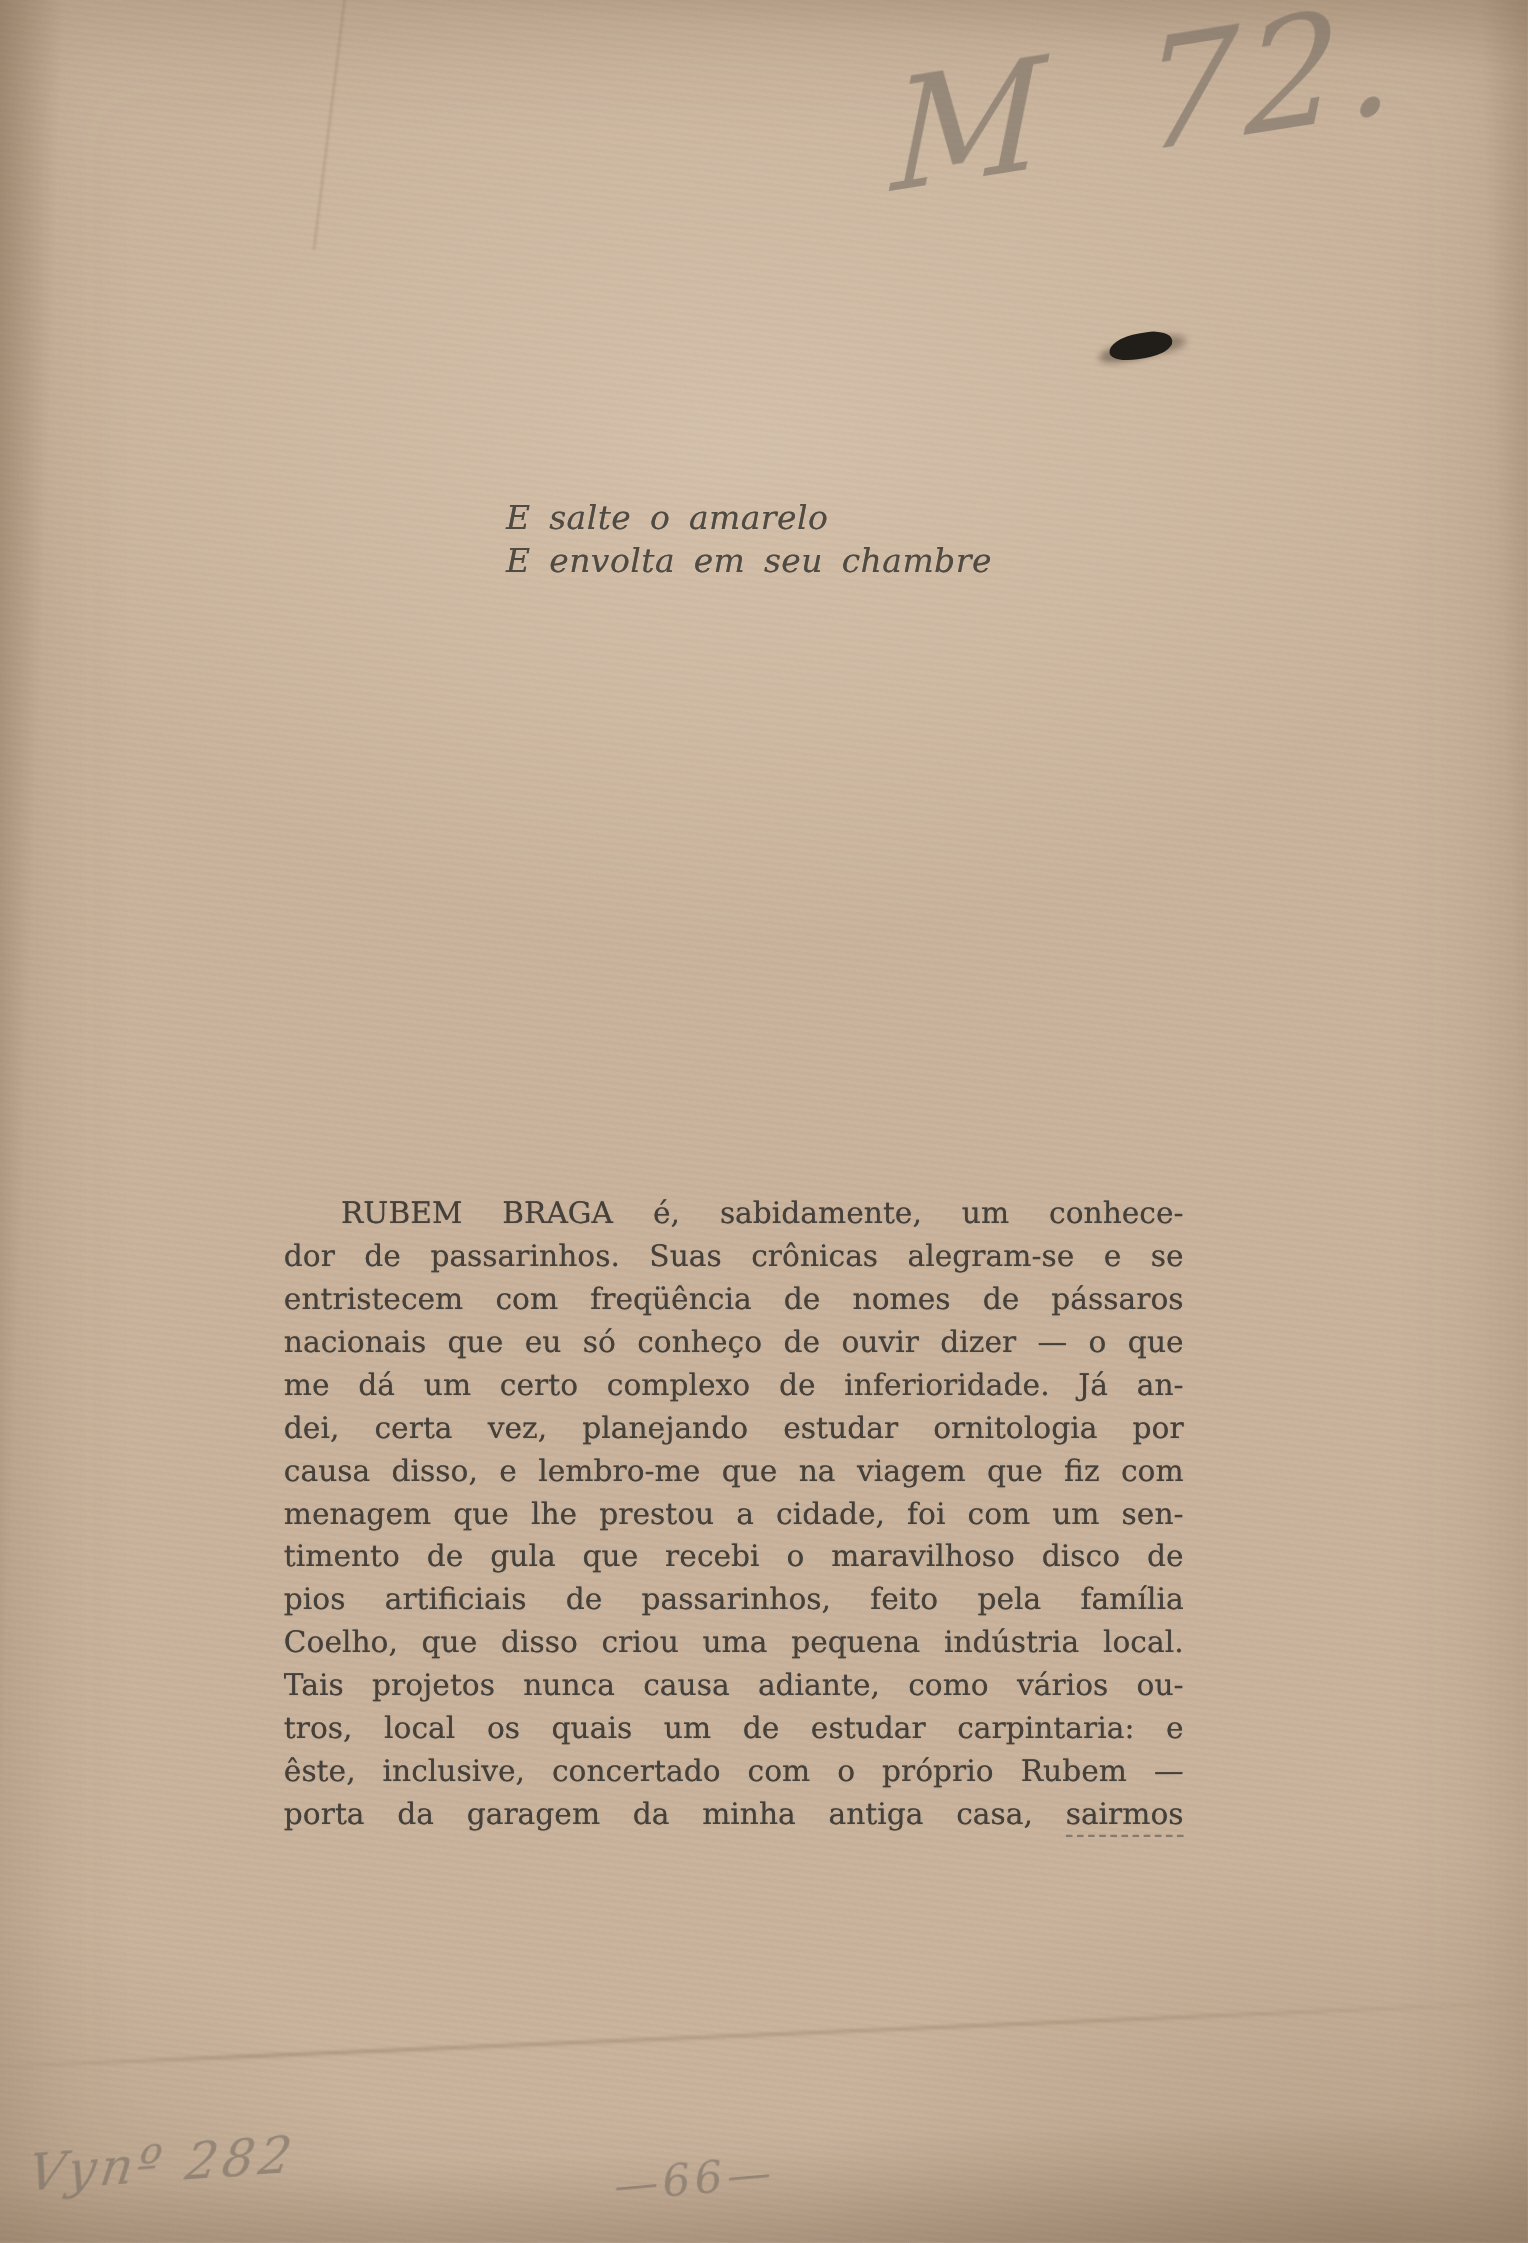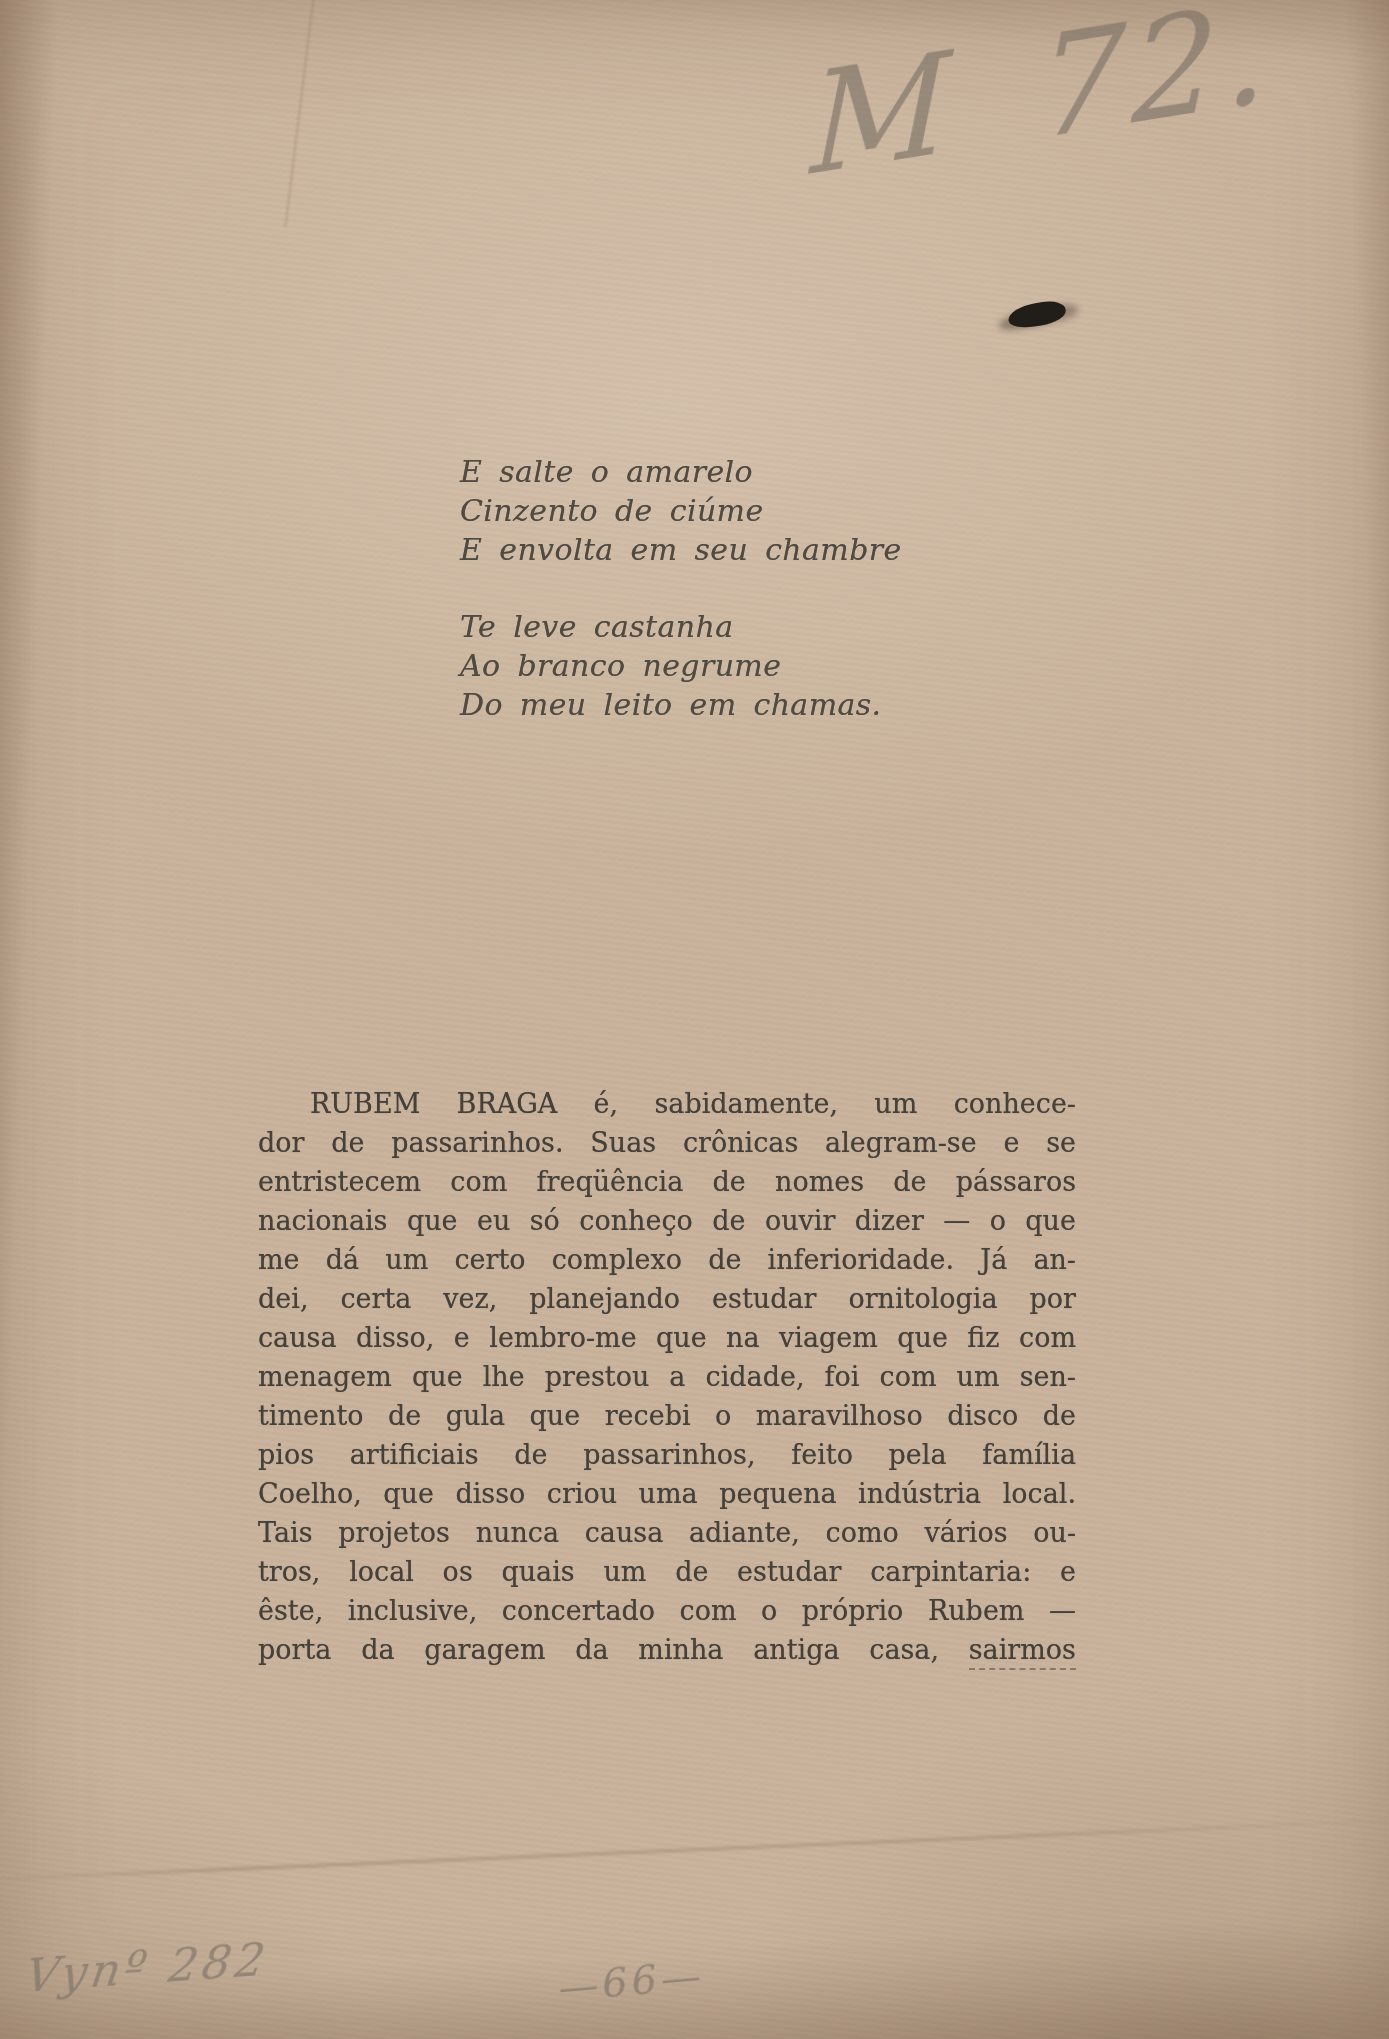--- a/index.html
+++ b/index.html
@@ -89,29 +89,23 @@
 <div class="page">
 
   <div class="crease-top"></div>
 
   <div class="pencil pencil-top">M 72.</div>
 
   <div class="ink-blot"></div>
 
   <div class="poem poem-s1">
     <div class="poem-line">E salte o amarelo</div>
-    <div class="poem-line">Cinzento de ciúme</div>
     <div class="poem-line">E envolta em seu chambre</div>
   </div>
 
-  <div class="poem poem-s2">
-    <div class="poem-line">Te leve castanha</div>
-    <div class="poem-line">Ao branco negrume</div>
-    <div class="poem-line">Do meu leito em chamas.</div>
-  </div>
 
 
   <div class="body-block">
     <div class="body-line indent">RUBEM BRAGA é, sabidamente, um conhece-</div>
     <div class="body-line">dor de passarinhos. Suas crônicas alegram-se e se</div>
     <div class="body-line">entristecem com freqüência de nomes de pássaros</div>
     <div class="body-line">nacionais que eu só conheço de ouvir dizer — o que</div>
     <div class="body-line">me dá um certo complexo de inferioridade. Já an-</div>
     <div class="body-line">dei, certa vez, planejando estudar ornitologia por</div>
     <div class="body-line">causa disso, e lembro-me que na viagem que fiz com</div>

